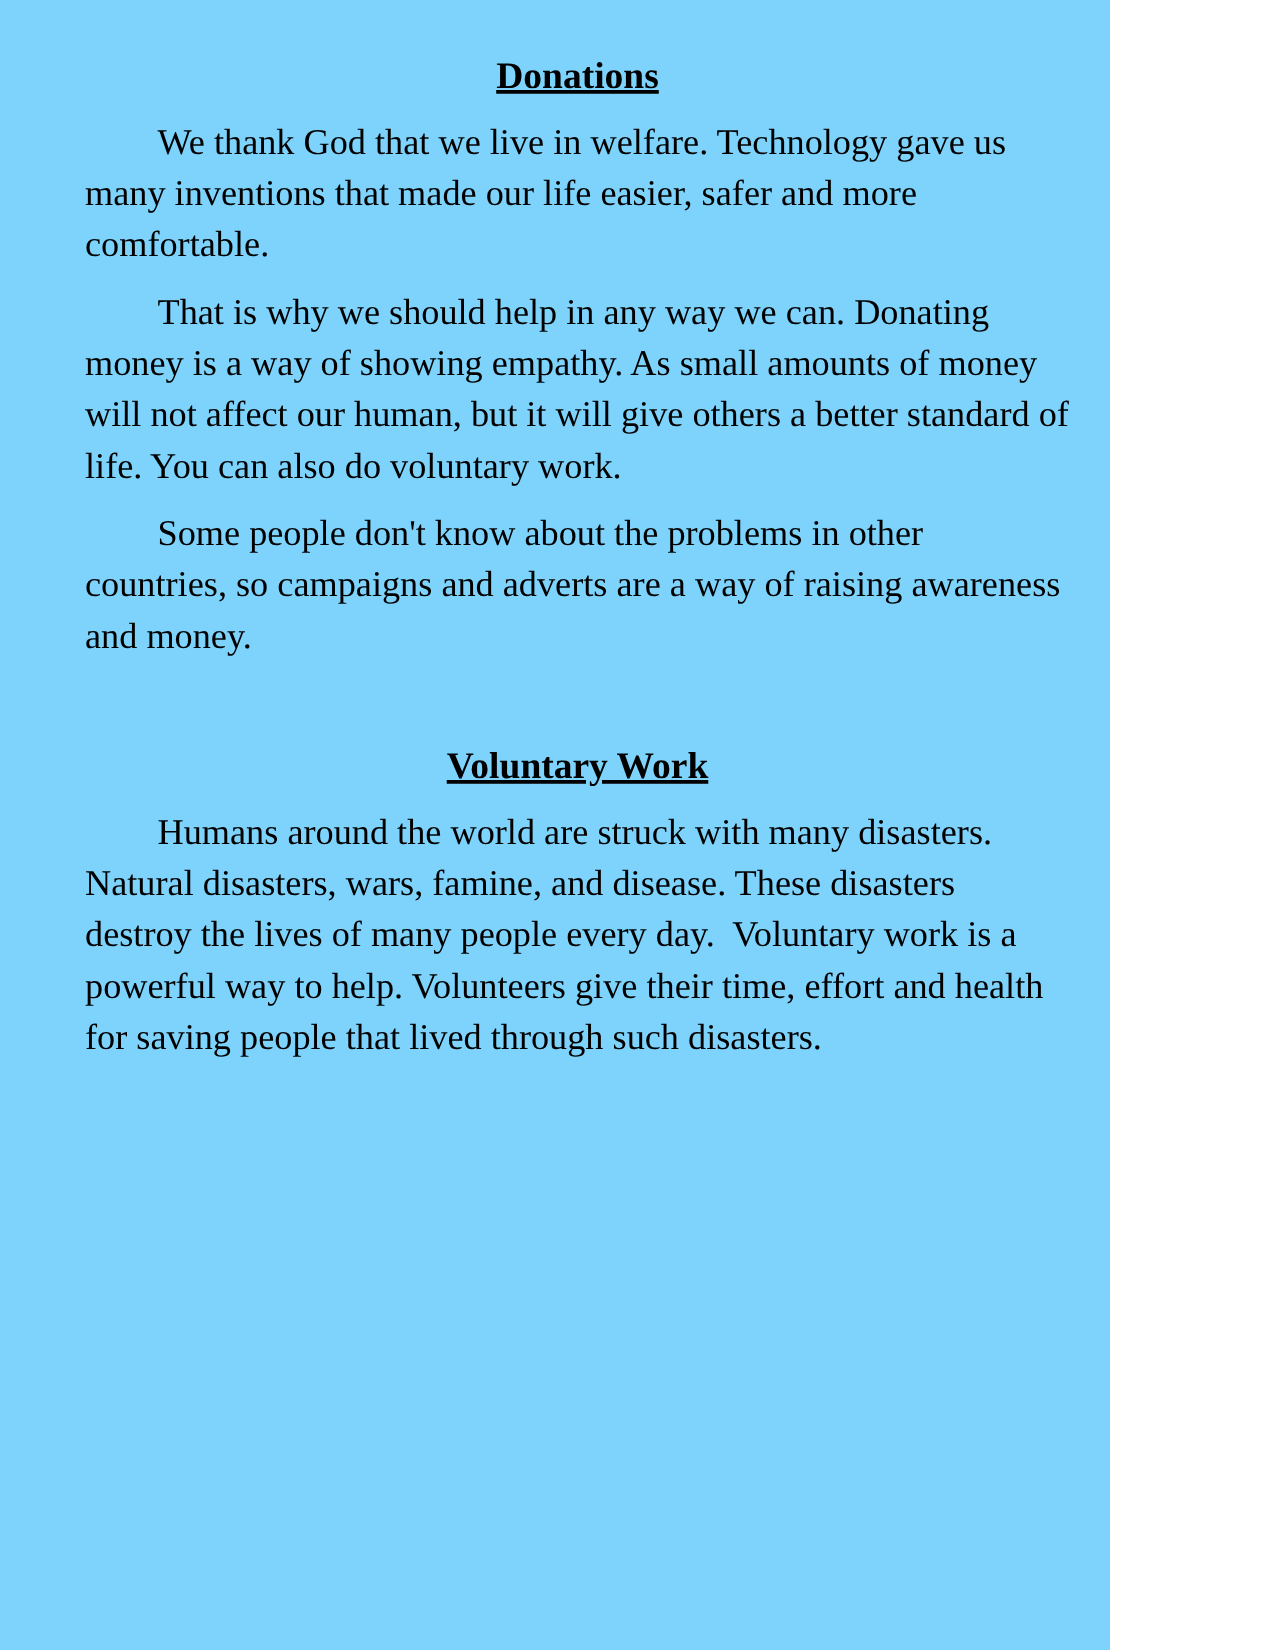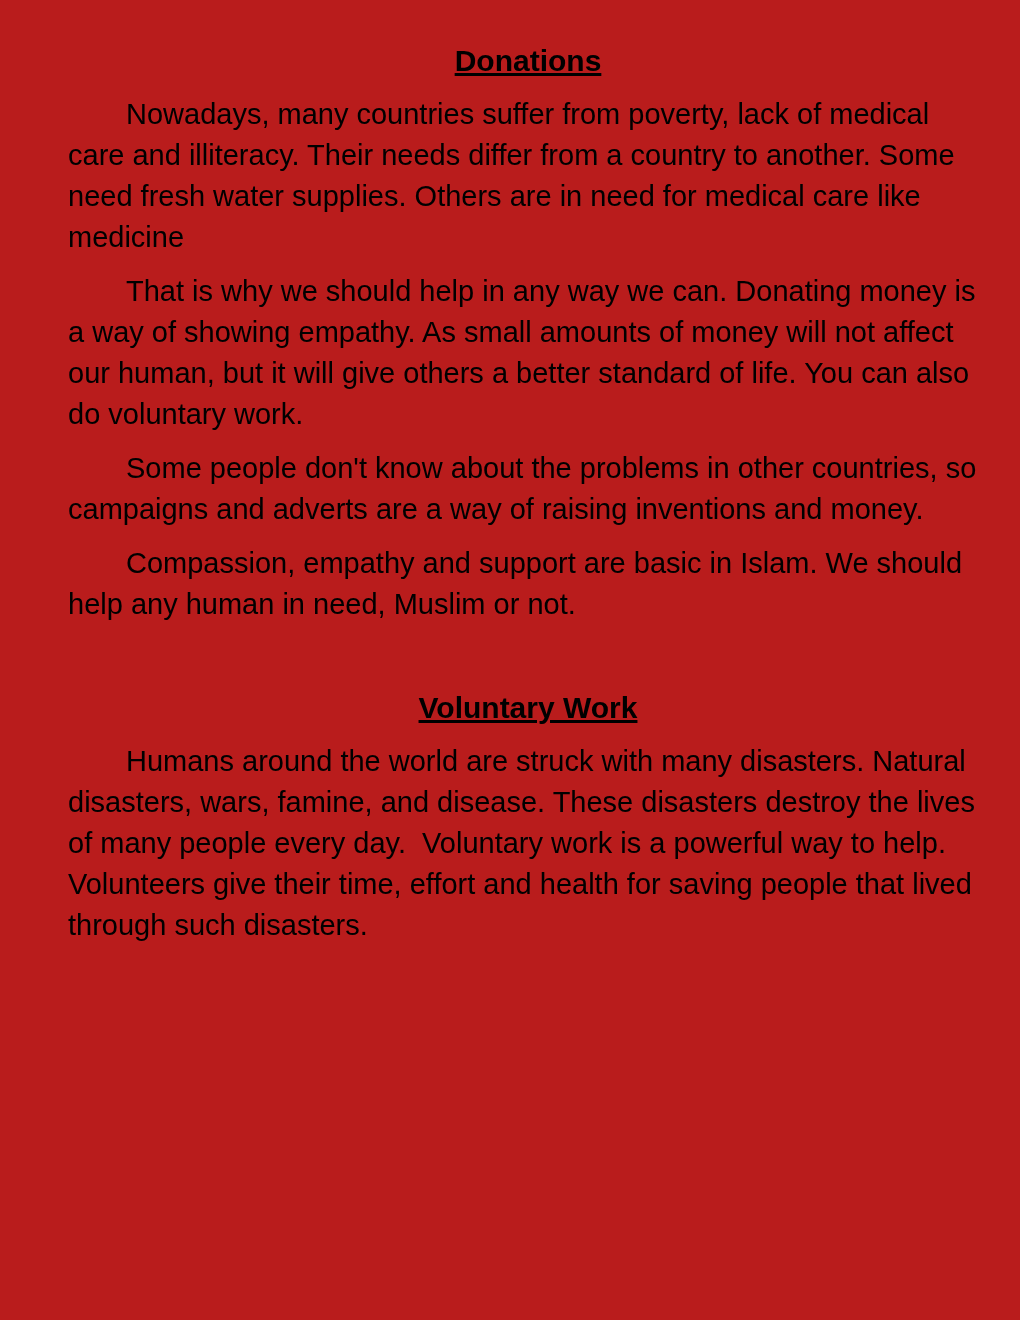--- a/index.html
+++ b/index.html
@@ -1,26 +1,26 @@
 <!DOCTYPE html>
 <html><head>
 <meta charset="utf-8">
 <style>
   html, body {
     margin: 0;
     padding: 0;
     background: #ffffff;
   }
   .page {
-    width: 1020px;
+    width: 888px;
     min-height: 1320px;
     box-sizing: border-box;
-    background: #b91c1c;
+    background: #7dd3fc;
     color: #000000;
-    font-family: Liberation Sans, sans-serif;
+    font-family: Liberation Serif, serif;
     font-size: 29px;
     line-height: 41px;
     padding: 40px 32px 40px 68px;
   }
   .section-heading {
     font-size: 30px;
     font-weight: bold;
     text-decoration: underline;
     text-align: center;
     margin: 0 0 12px 0;
@@ -36,24 +36,23 @@
     white-space: pre-wrap;
   }
 </style>
 </head>
 <body>
 
 <div class="page">
 
   <section>
     <h1 class="section-heading">Donations</h1>
-    <p class="para">Nowadays, many countries suffer from poverty, lack of medical care and illiteracy. Their needs differ from a country to another. Some need fresh water supplies. Others are in need for medical care like medicine</p>
+    <p class="para">We thank God that we live in welfare. Technology gave us many inventions that made our life easier, safer and more comfortable.</p>
     <p class="para">That is why we should help in any way we can. Donating money is a way of showing empathy. As small amounts of money will not affect our human, but it will give others a better standard of life. You can also do voluntary work.</p>
-    <p class="para">Some people don't know about the problems in other countries, so campaigns and adverts are a way of raising inventions and money.</p>
-    <p class="para">Compassion, empathy and support are basic in Islam. We should help any human in need, Muslim or not.</p>
+    <p class="para">Some people don't know about the problems in other countries, so campaigns and adverts are a way of raising awareness and money.</p>
   </section>
 
   <section>
     <h1 class="section-heading second">Voluntary Work</h1>
     <p class="para">Humans around the world are struck with many disasters. Natural disasters, wars, famine, and disease. These disasters destroy the lives of many people every day.  Voluntary work is a powerful way to help. Volunteers give their time, effort and health for saving people that lived through such disasters.</p>
   </section>
 
 </div>
 
 </body></html>

